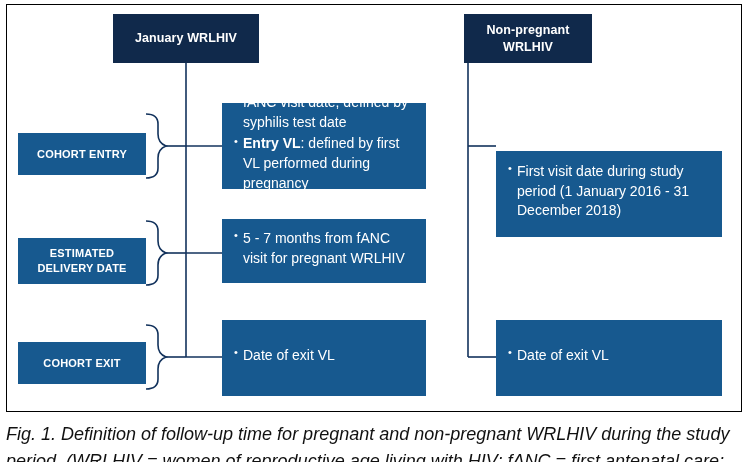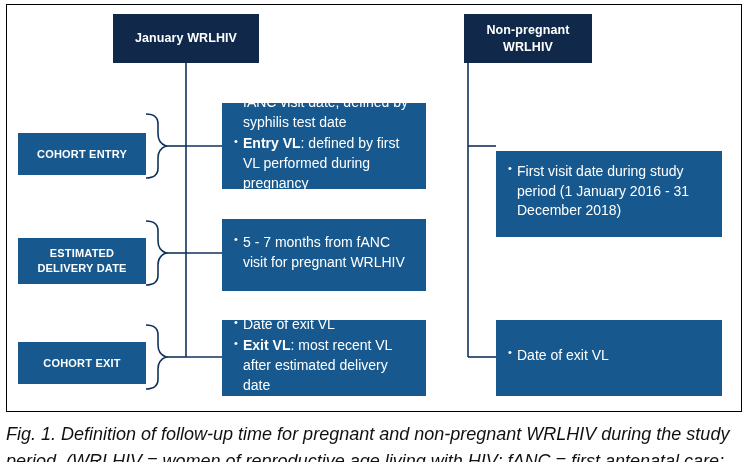--- a/index.html
+++ b/index.html
@@ -158,35 +158,32 @@
   </div>
 
   <div class="node content-node" style="left:496px; top:103px; width:226px; height:86px;margin-top:48px;">
     <ul>
       <li>
         <span>First visit date during study period (1 January 2016 - 31 December 2018)</span>
       </li>
     </ul>
   </div>
 
-  <div class="node content-node" style="left:222px; top:219px; width:204px; height:72px;">
+  <div class="node content-node" style="left:222px; top:219px; width:204px; height:64px;">
     <ul>
       <li>
         <span>5 - 7 months from fANC visit for pregnant WRLHIV</span>
       </li>
     </ul>
   </div>
 
   <div class="node content-node" style="left:222px; top:320px; width:204px; height:76px;">
     <ul>
       <li>
         <span>Date of exit VL</span>
-      </li>
-      <li>
-        <b>Exit VL</b><span>: most recent VL after estimated delivery date</span>
       </li>
     </ul>
   </div>
 
   <div class="node content-node" style="left:496px; top:320px; width:226px; height:76px;">
     <ul>
       <li>
         <span>Date of exit VL</span>
       </li>
     </ul>

